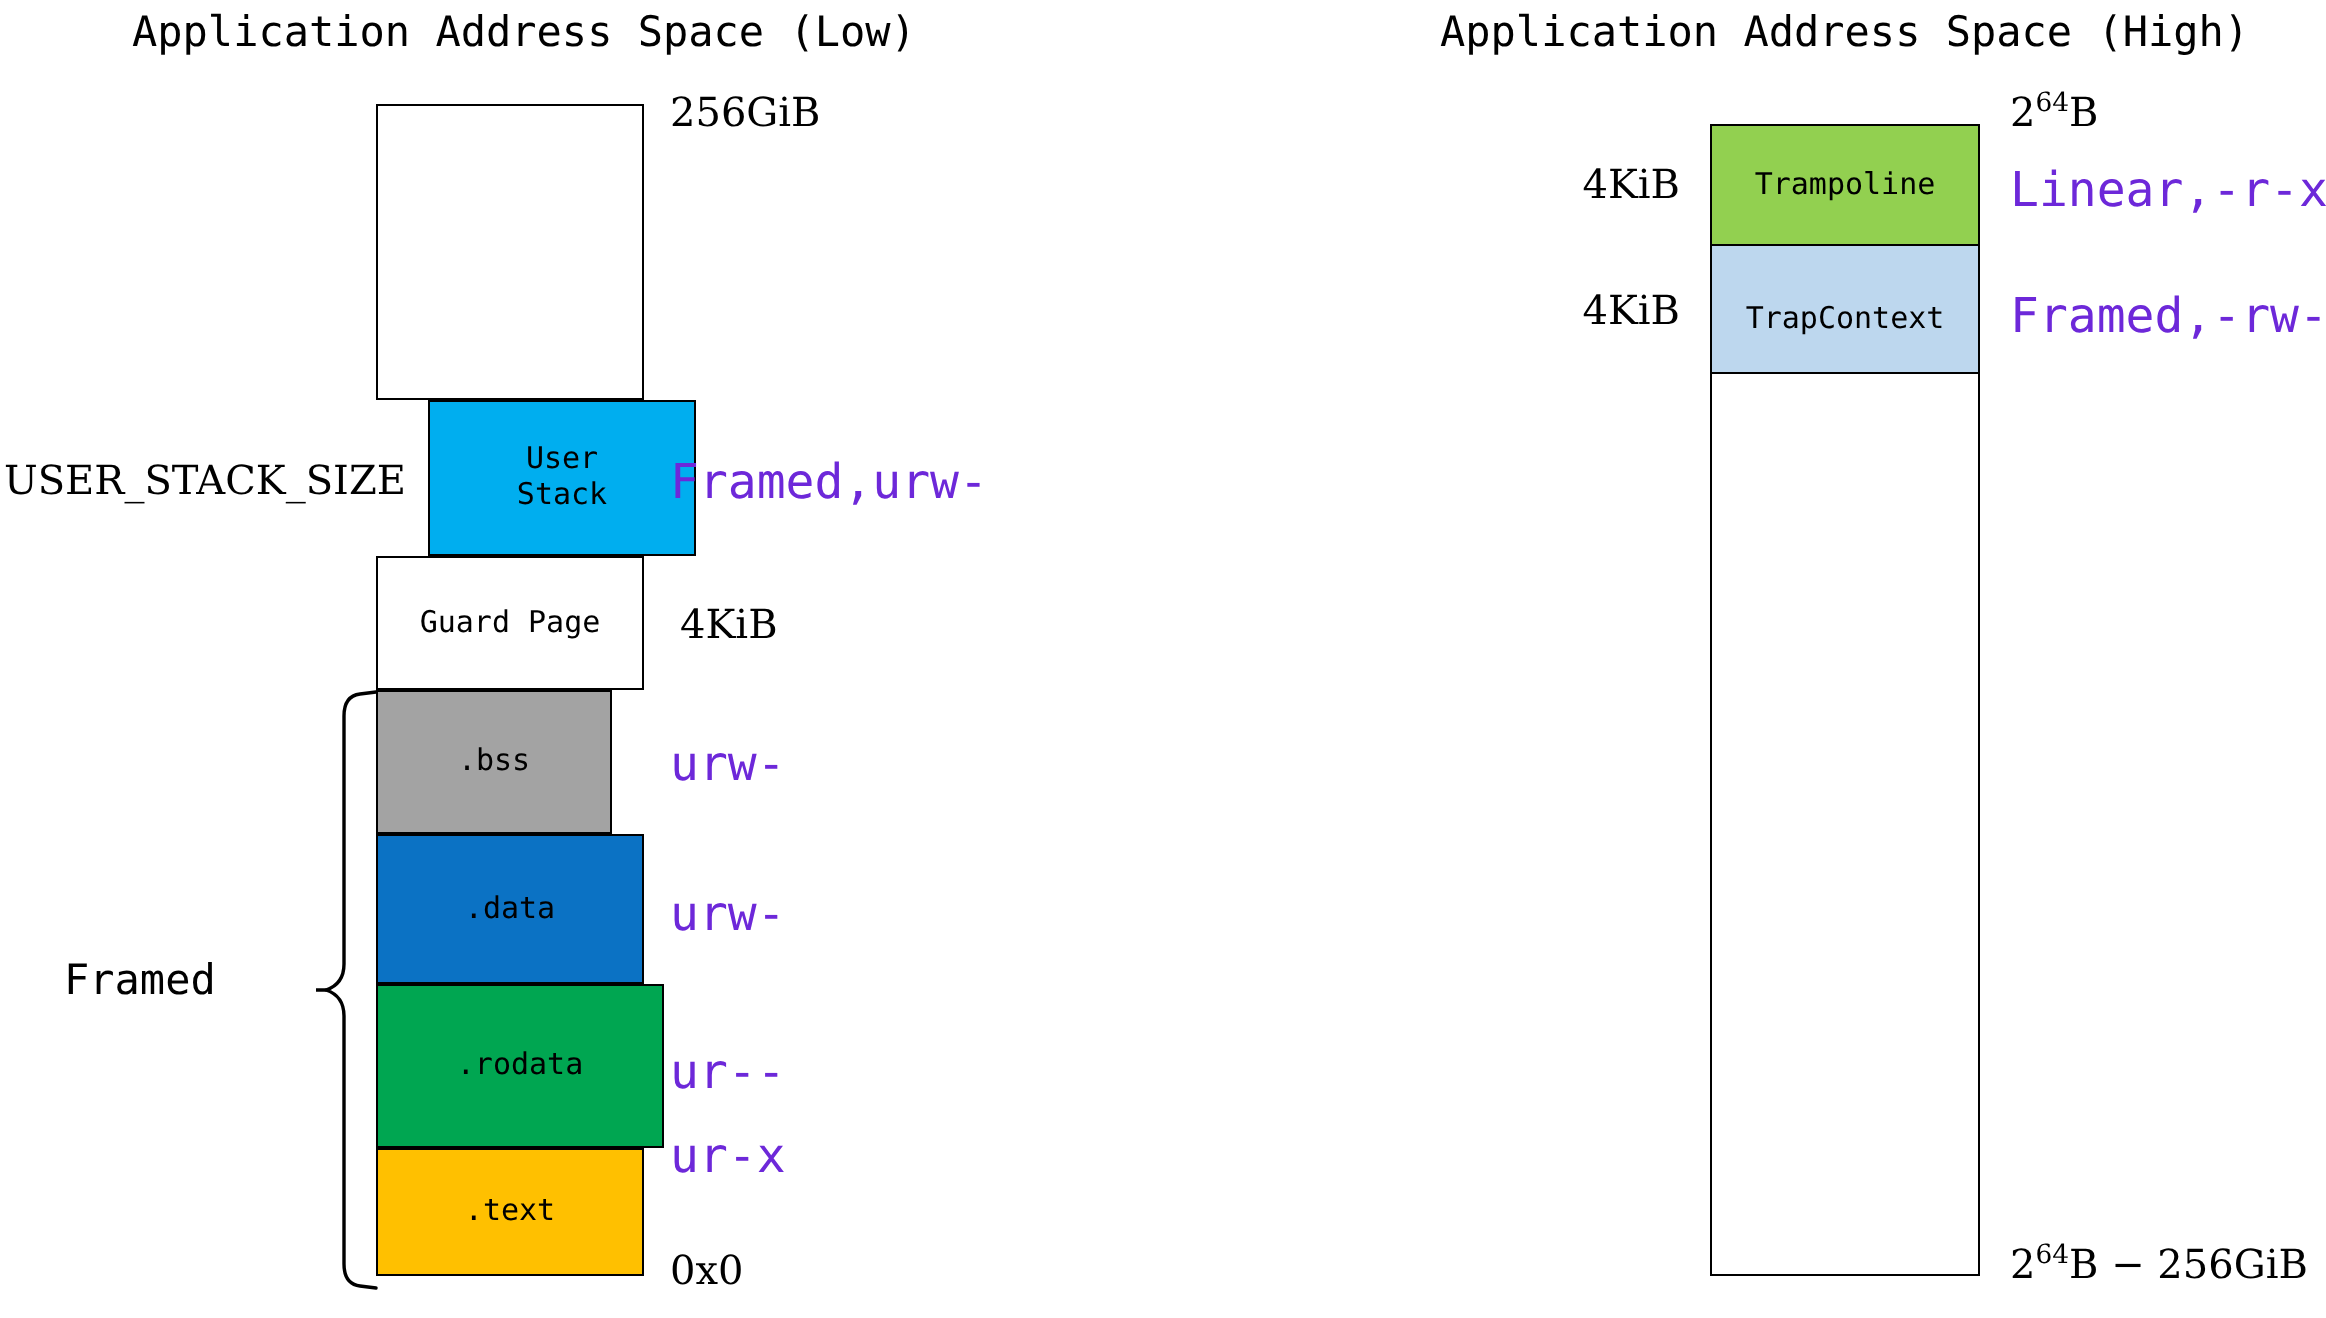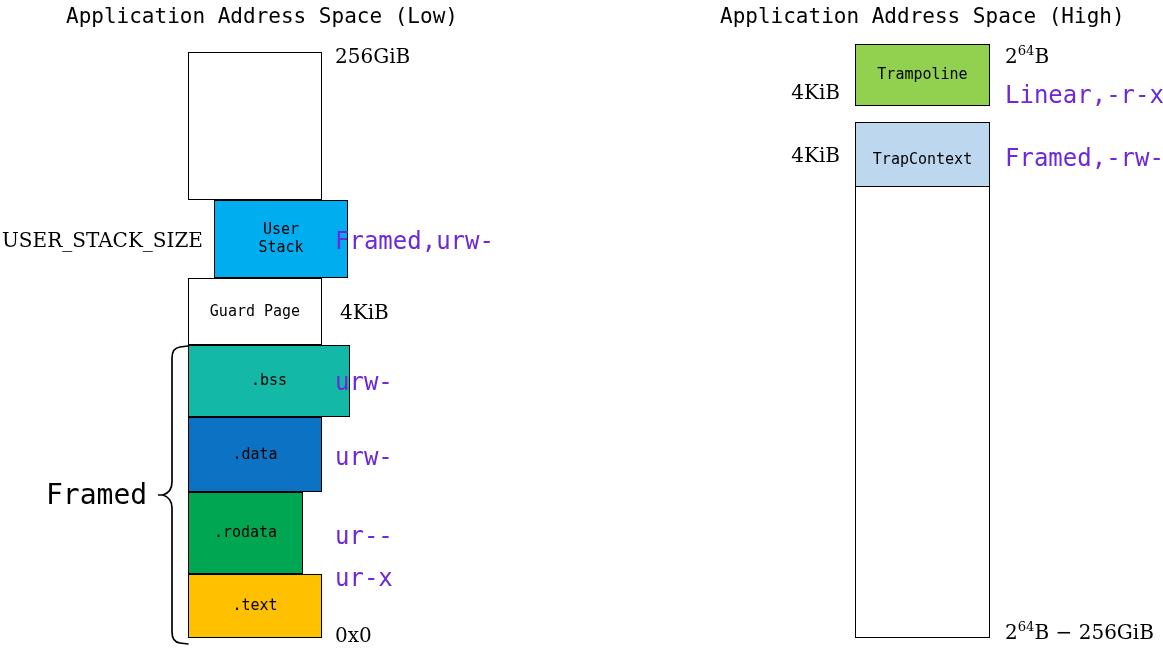--- a/index.html
+++ b/index.html
@@ -65,43 +65,43 @@
   sup.exp {
     font-size: 0.66em;
     vertical-align: super;
     line-height: 0;
   }
 
   
   #framed-brace { position: absolute; left: 158px; top: 340px; }
   #framed-label {
     position: absolute;
-    left: 46px; top: 478px;
+    left: 32px; top: 478px;
     font-family: "DejaVu Sans Mono", monospace;
-    font-size: 28px;
+    font-size: 21px;
     white-space: nowrap;
   }
 </style>
 </head>
 <body>
 
 <div class="col-title" id="title-low">Application Address Space (Low)</div>
 
 <div class="block empty abs" id="blk-low-unused" style="left:188px; top:52px; width:134px; height:148px;"></div>
 
 <div class="block abs" id="blk-user-stack" style="left:188px; top:200px; width:134px; height:78px; background:#00AEEF;margin-left:26px;">User
 Stack</div>
 
 <div class="block abs" id="blk-guard-page" style="left:188px; top:278px; width:134px; height:67px; background:#ffffff;">Guard Page</div>
 
-<div class="block abs" id="blk-bss" style="left:188px; top:345px; width:162px; height:72px; background:#14b8a6;">.bss</div>
+<div class="block abs" id="blk-bss" style="left:188px; top:345px; width:118px; height:72px; background:#a3a3a3;">.bss</div>
 
 <div class="block abs" id="blk-data" style="left:188px; top:417px; width:134px; height:75px; background:#0B72C4;text-align:center;">.data</div>
 
-<div class="block abs" id="blk-rodata" style="left:188px; top:492px; width:115px; height:82px; background:#00A651;">.rodata</div>
+<div class="block abs" id="blk-rodata" style="left:188px; top:492px; width:144px; height:82px; background:#00A651;">.rodata</div>
 
 <div class="block abs" id="blk-text" style="left:188px; top:574px; width:134px; height:64px; background:#FFC000;">.text</div>
 
 <div class="anno-serif" id="addr-low-top" style="left:335px; top:44px;">256GiB</div>
 
 <div class="anno-serif" id="addr-low-bottom" style="left:335px; top:623px;">0x0</div>
 
 <div class="anno-serif" id="size-user-stack" style="left:2px; top:228px;">USER_STACK_SIZE</div>
 
 <div class="anno-mono" id="perm-user-stack" style="left:335px; top:227px;">Framed,urw-</div>
@@ -118,21 +118,21 @@
 
 <svg id="framed-brace" width="34" height="310" viewBox="0 0 34 310">
   <path d="M30 6 Q30 6 22 7 Q14 8 14 18 L14 142 Q14 152 5 155 Q14 158 14 168 L14 292 Q14 302 22 303 Q30 304 30 304" fill="none" stroke="#000000" stroke-width="1.7" stroke-linecap="round" stroke-linejoin="round"></path>
   <path d="M5 155 L-10 155" fill="none" stroke="#000000" stroke-width="1.7" stroke-linecap="round"></path>
 </svg>
 
 <div id="framed-label">Framed</div>
 
 <div class="col-title" id="title-high">Application Address Space (High)</div>
 
-<div class="block abs" id="blk-trampoline" style="left:855px; top:44px; width:135px; height:62px; background:#92D050;">Trampoline</div>
+<div class="block abs" id="blk-trampoline" style="left:855px; top:62px; width:135px; height:62px; background:#92D050;">Trampoline</div>
 
 <div class="block abs" id="blk-trap-context" style="left:855px; top:122px; width:135px; height:76px; background:#BDD7EE;">TrapContext</div>
 
 <div class="block empty abs" id="blk-high-unused" style="left:855px; top:186px; width:135px; height:452px;"></div>
 
 <div class="anno-serif rt" id="size-trampoline" style="left:700px; top:80px; width:140px;">4KiB</div>
 
 <div class="anno-serif rt" id="size-trap-context" style="left:700px; top:143px; width:140px;">4KiB</div>
 
 <div class="anno-mono" id="perm-trampoline" style="left:1005px; top:81px;">Linear,-r-x</div>

